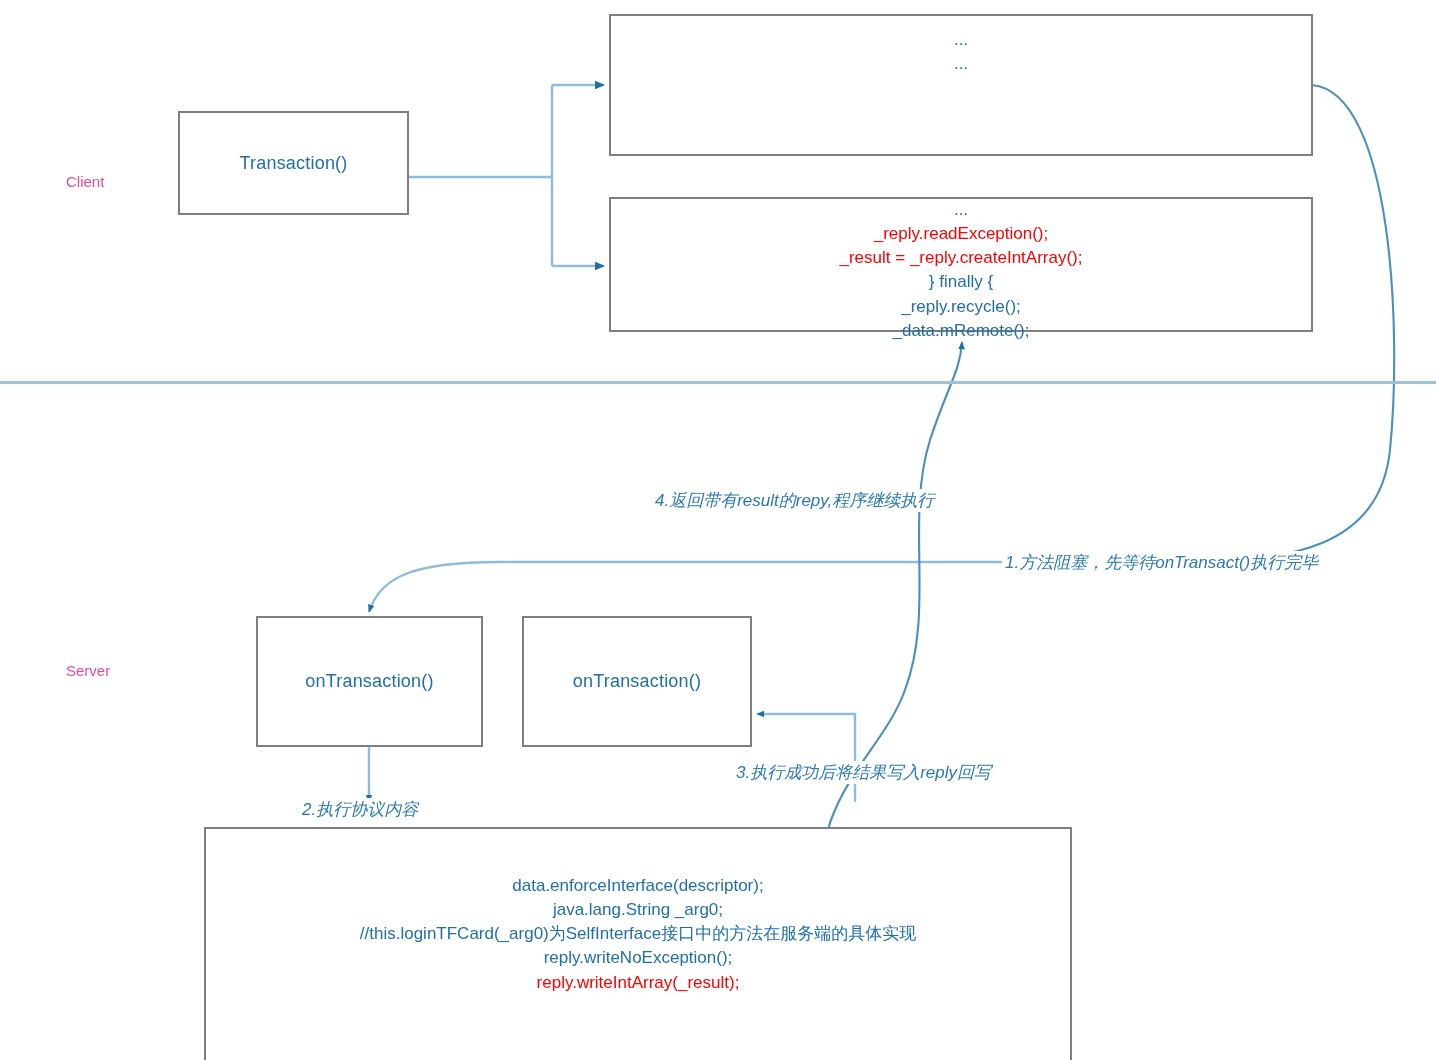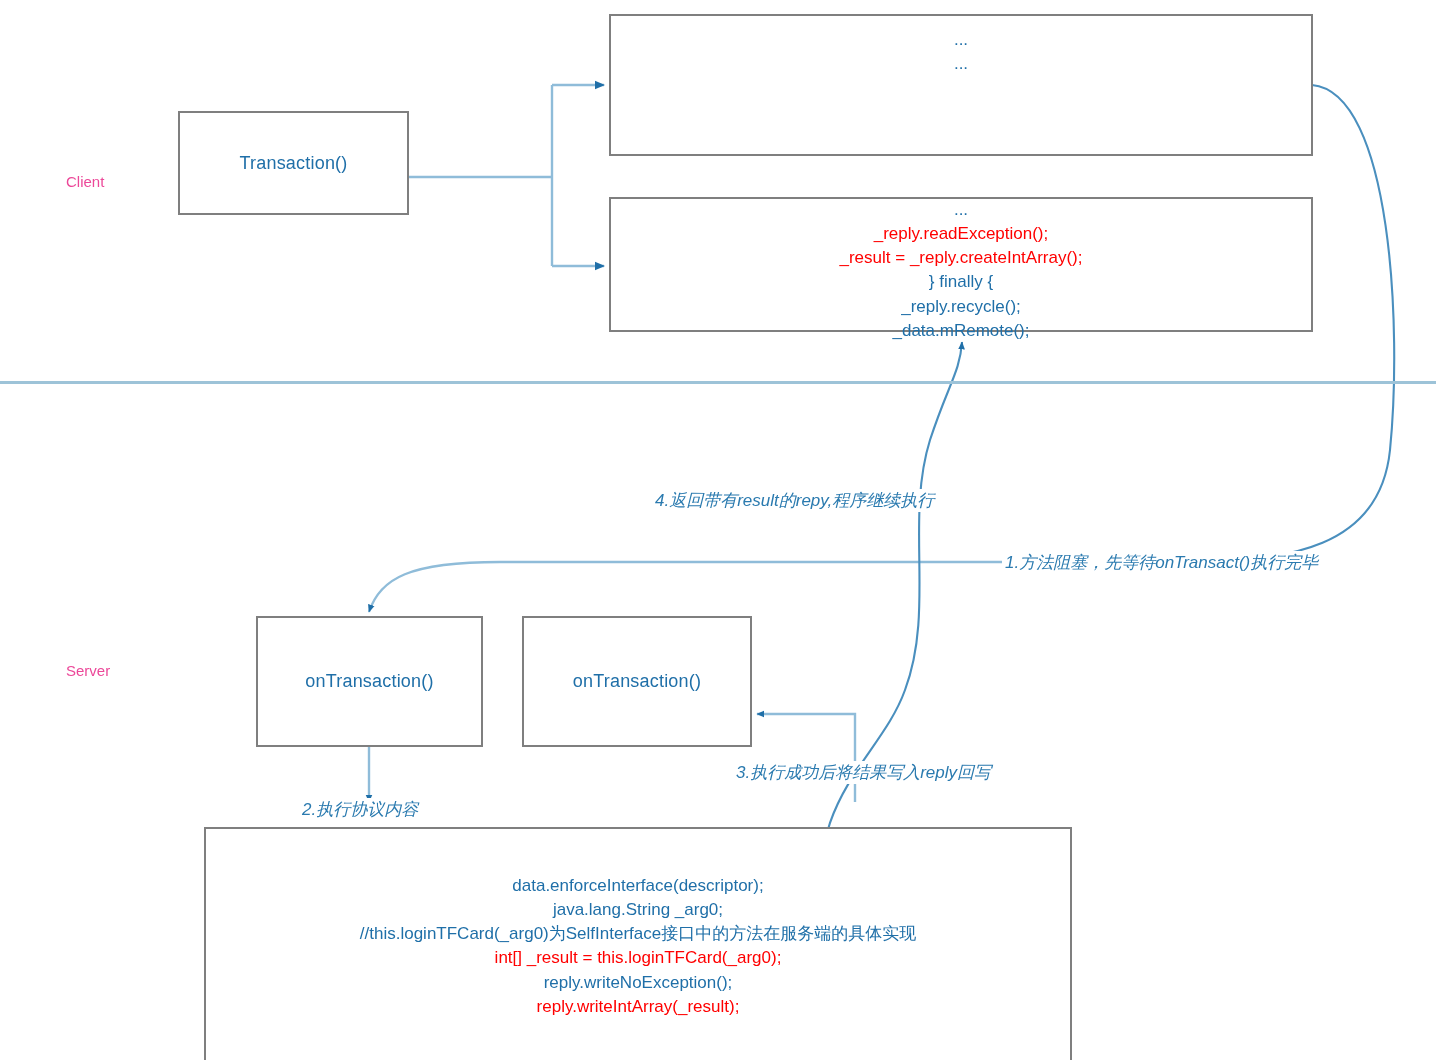--- a/index.html
+++ b/index.html
@@ -153,21 +153,20 @@
       <span class="ln blue">_reply.recycle();</span>
       <span class="ln blue">_data.mRemote();</span>
     </div>
   </div>
 
   <div class="code" style="left:204px; top:803px; width:868px; height:243px;margin-top:24px;">
     <div class="code-lines" style="top:45px;">
       <span class="ln blue">data.enforceInterface(descriptor);</span>
       <span class="ln blue">java.lang.String _arg0;</span>
       <span class="ln blue">//this.loginTFCard(_arg0)为SelfInterface接口中的方法在服务端的具体实现</span>
-      <span class="ln red">int[] _result = this.loginTFCard(_arg0);</span>
       <span class="ln blue">reply.writeNoException();</span>
       <span class="ln red">reply.writeIntArray(_result);</span>
     </div>
   </div>
 
   <div class="anno" style="left:652px; top:489px;">4.返回带有result的repy,程序继续执行</div>
 
   <div class="anno" style="left:1002px; top:551px;">1.方法阻塞，先等待onTransact()执行完毕</div>
 
   <div class="anno" style="left:299px; top:762px;margin-top:36px;">2.执行协议内容</div>

